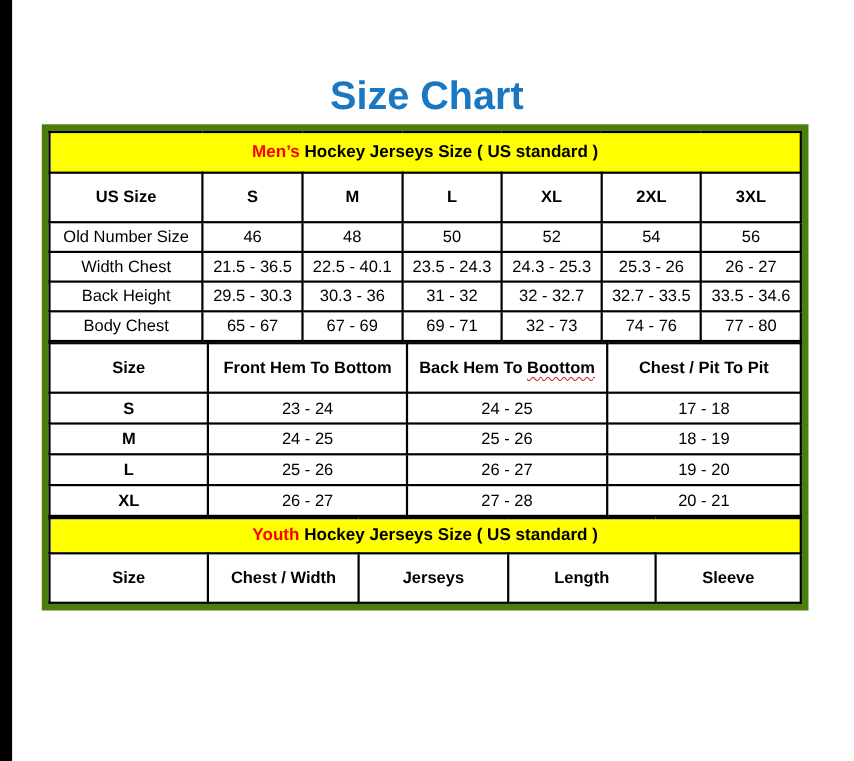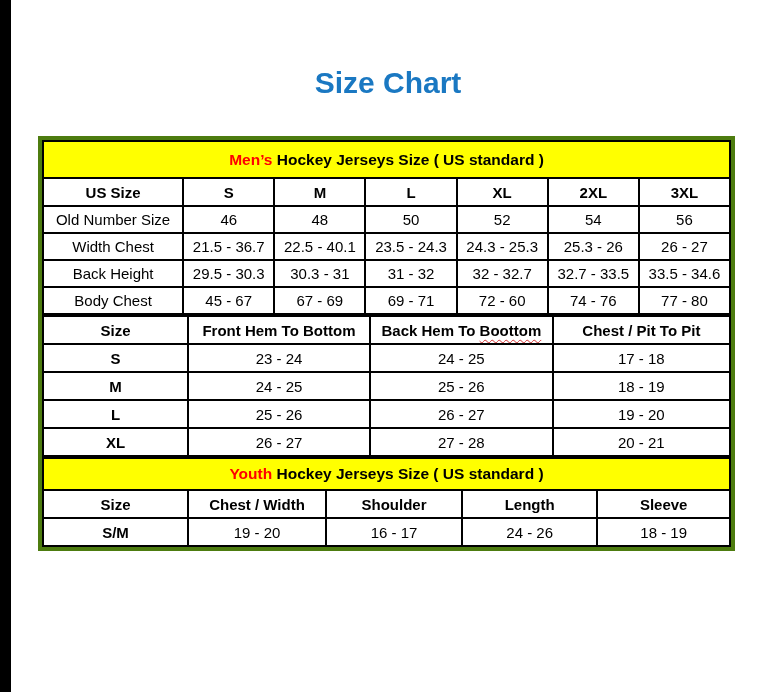--- a/index.html
+++ b/index.html
@@ -15,29 +15,29 @@
   .left-bar {
     position: absolute; left: 0; top: 0;
     width: 11px; height: 692px;
     background: #000;
   }
   .title {
     margin: 0;
     position: absolute; left: 0; top: 66px;
     width: 776px;
     text-align: center;
-    font-size: 30px;
+    font-size: 36px;
     font-weight: bold;
     color: var(--title-blue, #1a78c2);
   }
   .chart {
     position: absolute;
-    left: 38px; top: 136px;
+    left: 38px; top: 113px;
     width: 697px;
-    border: 4px solid #4d7c0f;
+    border: 6px solid #4d7c0f;
     background: #fff;
   }
   table {
     width: 100%;
     border-collapse: collapse;
     table-layout: fixed;
   }
   td, th {
     border: 2px solid #000;
     text-align: center;
@@ -47,21 +47,21 @@
     overflow: hidden;
     white-space: nowrap;
   }
   .band {
     background: var(--band-yellow, #ffff00);
     font-weight: bold;
     font-size: 15.5px;
     height: 37px;
   }
   .band .accent { color: var(--accent-red, #ff0000); }
-  .head th { font-weight: bold; height: 28px; background: #fff; }
+  .head th { font-weight: bold; height: 45px; background: #fff; }
   tbody[data-rows] td { height: 27px; font-weight: normal; }
   .womens tbody[data-rows] td, .youth tbody[data-rows] td { height: 28px; }
   .youth .band { height: 32px; }
   .womens .band { height: 36px; }
   .bold-labels .row-label { font-weight: bold; }
   .misspelled {
     margin-left: 0.28em;
     text-decoration: underline;
     text-decoration-style: wavy;
     text-decoration-color: #d03030;
@@ -111,42 +111,42 @@
           <td class="row-label">Old Number Size</td>
           <td>46</td>
           <td>48</td>
           <td>50</td>
           <td>52</td>
           <td>54</td>
           <td>56</td>
         </tr>
         <tr>
           <td class="row-label">Width Chest</td>
-          <td>21.5 - 36.7</td>
+          <td>21.5 - 36.5</td>
           <td>22.5 - 40.1</td>
           <td>23.5 - 24.3</td>
           <td>24.3 - 25.3</td>
           <td>25.3 - 26</td>
           <td>26 - 27</td>
         </tr>
         <tr>
           <td class="row-label">Back Height</td>
           <td>29.5 - 30.3</td>
-          <td>30.3 - 31</td>
+          <td>30.3 - 36</td>
           <td>31 - 32</td>
           <td>32 - 32.7</td>
           <td>32.7 - 33.5</td>
           <td>33.5 - 34.6</td>
         </tr>
         <tr>
           <td class="row-label">Body Chest</td>
-          <td>45 - 67</td>
+          <td>65 - 67</td>
           <td>67 - 69</td>
           <td>69 - 71</td>
-          <td>72 - 60</td>
+          <td>32 - 73</td>
           <td>74 - 76</td>
           <td>77 - 80</td>
         </tr>
       </tbody>
   </table>
 
   <table class="tbl womens bold-labels">
     <colgroup>
       <col style="width:21.1%">
         <col style="width:26.5%">
@@ -202,29 +202,22 @@
     <tbody>
       <tr>
         <td class="band" colspan="5">
           <span class="accent">Youth</span>
           <span>Hockey Jerseys Size ( US standard )</span>
         </td>
       </tr>
       <tr class="head">
         <th>Size</th>
         <th>Chest / Width</th>
-        <th>Shoulder</th>
+        <th>Jerseys</th>
         <th>Length</th>
         <th>Sleeve</th>
       </tr>
     </tbody>
     <tbody data-rows="youth.rows">
-        <tr>
-          <td class="row-label">S/M</td>
-          <td>19 - 20</td>
-          <td>16 - 17</td>
-          <td>24 - 26</td>
-          <td>18 - 19</td>
-        </tr>
       </tbody>
   </table>
 
 </div>
 
 </body></html>

